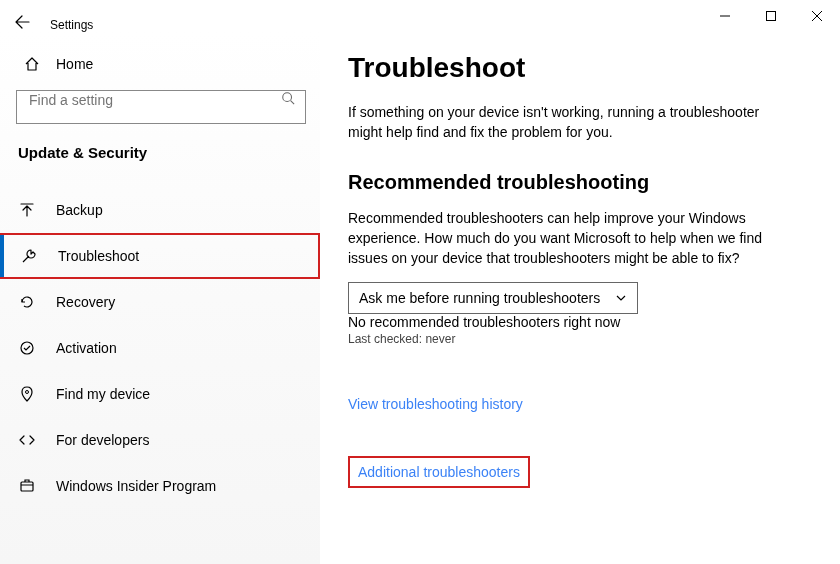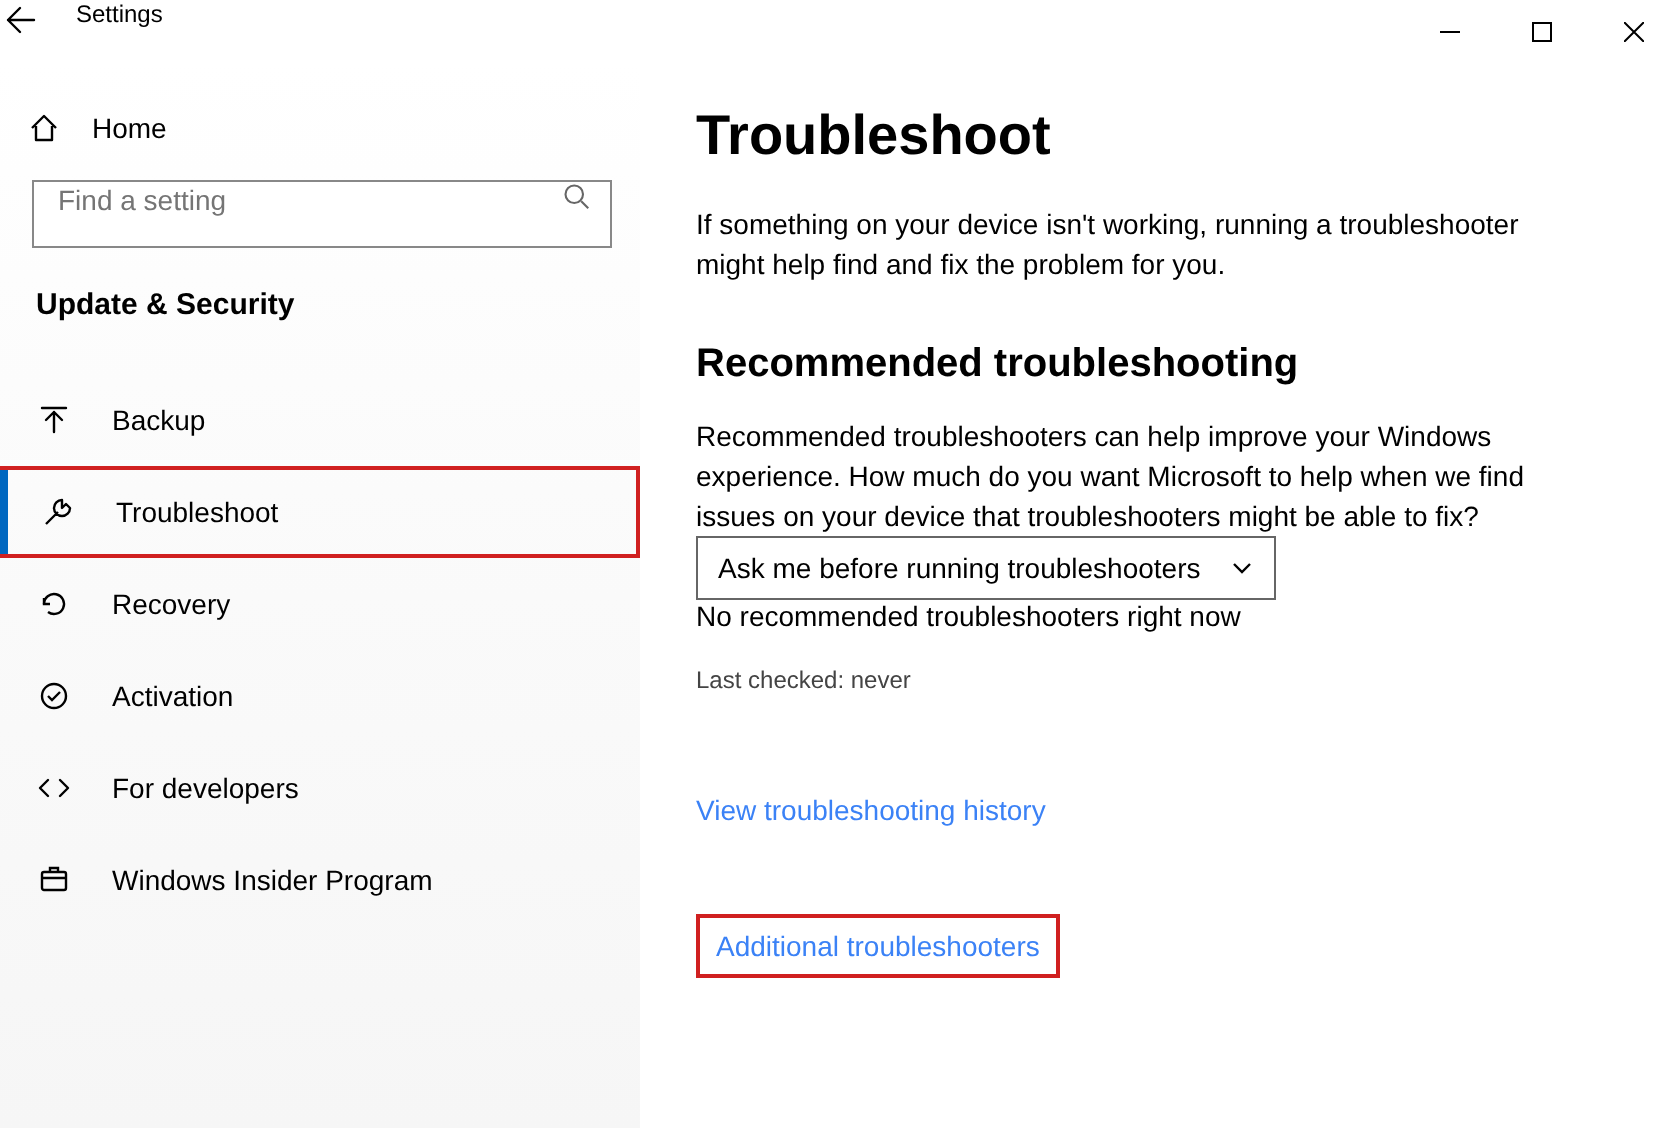--- a/index.html
+++ b/index.html
@@ -10,22 +10,22 @@
     font-family: "Segoe UI", -apple-system, sans-serif;
     font-size: 14px;
     background: #fff;
     color: #000;
     overflow: hidden;
     position: relative;
   }
   .titlebar {
     height: 32px;
     display: flex;
-    align-items: flex-start;
-    padding-left: 0;
+    align-items: flex-end;
+    padding-left: 12px;
     background: #fff;
   }
   .titlebar .back {
     width: 20px; height: 20px;
     display: flex; align-items: center; justify-content: center;
     margin-right: 18px;
     cursor: pointer;
   }
   .titlebar .title { font-size: 12px; color: #000; }
   .win-controls {
@@ -44,21 +44,21 @@
   .sidebar {
     width: 320px;
     padding: 12px 0 0 0;
     background: linear-gradient(180deg, #ffffff 0%, #fafafa 50%, #f6f6f6 100%);
     display: flex;
     flex-direction: column;
   }
   .home-row {
     display: flex; align-items: center;
     height: 40px;
-    padding: 0 14px;
+    padding: 0 24px;
     gap: 16px;
     cursor: pointer;
   }
   .home-row .label { font-size: 14px; }
   .search-wrap { padding: 6px 16px 0 16px; }
   .search-box {
     width: 290px;
     height: 34px;
     border: 1px solid #888;
     background: #fff;
@@ -115,32 +115,33 @@
     font-weight: 600;
     font-size: 20px;
   }
   .body-text {
     color: #000000;
     font-size: 14px;
     line-height: 1.45;
     max-width: 440px;
   }
   .dropdown {
+    margin-top: 14px;
     width: 290px;
     height: 32px;
     border: 1px solid #666;
     display: flex; align-items: center;
     padding: 0 10px;
     font-size: 14px;
     cursor: pointer;
     background: #fff;
   }
   .dropdown .chev { margin-left: auto; }
   .status-line { font-size: 14px; }
-  .sub-line { margin-top: 17px; font-size: 12px; color: #444; }
+  .sub-line { margin-top: 2px; font-size: 12px; color: #444; }
   .link {
     color: #3b82f6;
     font-size: 14px;
     cursor: pointer;
   }
   .link-row1 { margin-top: 50px; }
   .link-row2 {
     margin-top: 44px;
     display: inline-block;
     border: 2px solid #d02020;
@@ -234,20 +235,29 @@
       <div class="nav-item">
         <span class="icon">
           <svg width="16" height="16" viewBox="0 0 16 16">
               <circle cx="8" cy="8" r="6" stroke="#000" fill="none" stroke-width="1.2"></circle>
               <path d="M5 8 L7 10 L11 6" stroke="#000" fill="none" stroke-width="1.2"></path>
             </svg>
         </span>
         <span class="label">Activation</span>
       </div>
 
+      <div class="nav-item">
+        <span class="icon">
+          <svg width="16" height="16" viewBox="0 0 16 16">
+              <path d="M8 1 C5 1 3 3 3 6 C3 10 8 15 8 15 C8 15 13 10 13 6 C13 3 11 1 8 1 Z" stroke="#000" fill="none" stroke-width="1.2"></path>
+              <circle cx="8" cy="6" r="1.5" stroke="#000" fill="none" stroke-width="1"></circle>
+            </svg>
+        </span>
+        <span class="label">Find my device</span>
+      </div>
 
       <div class="nav-item">
         <span class="icon">
           <svg width="16" height="16" viewBox="0 0 16 16">
               <path d="M5 4 L1 8 L5 12 M11 4 L15 8 L11 12" stroke="#000" fill="none" stroke-width="1.2" stroke-linejoin="round" stroke-linecap="round"></path>
             </svg>
         </span>
         <span class="label">For developers</span>
       </div>
 

